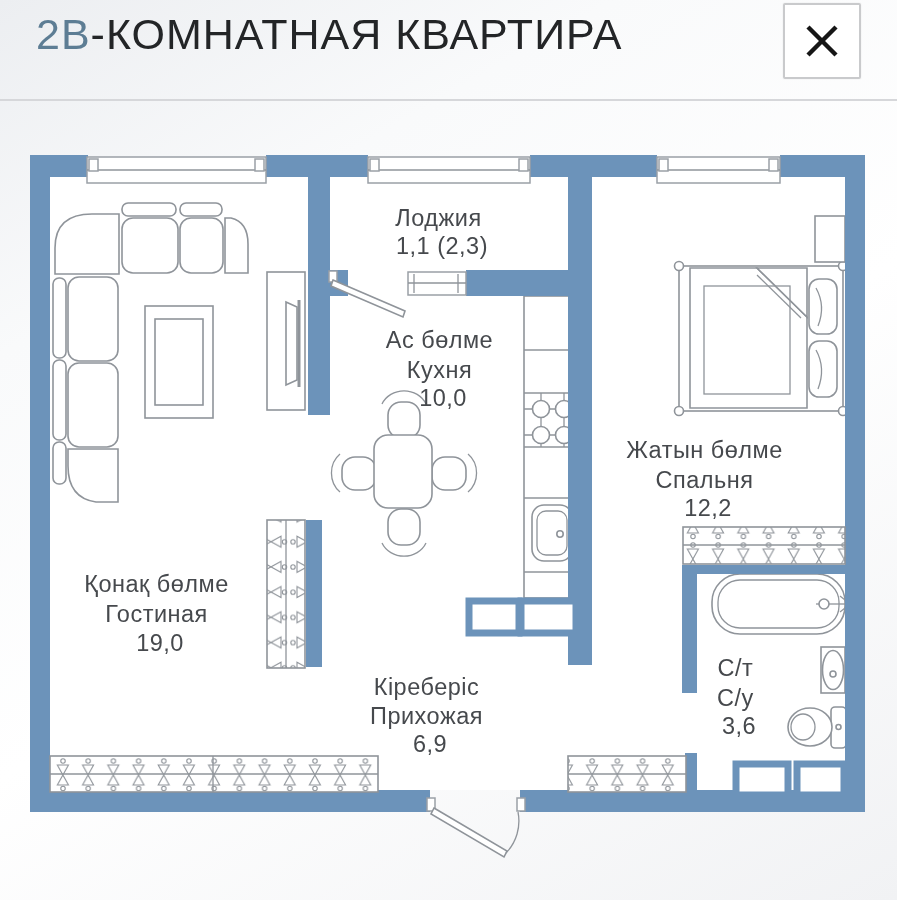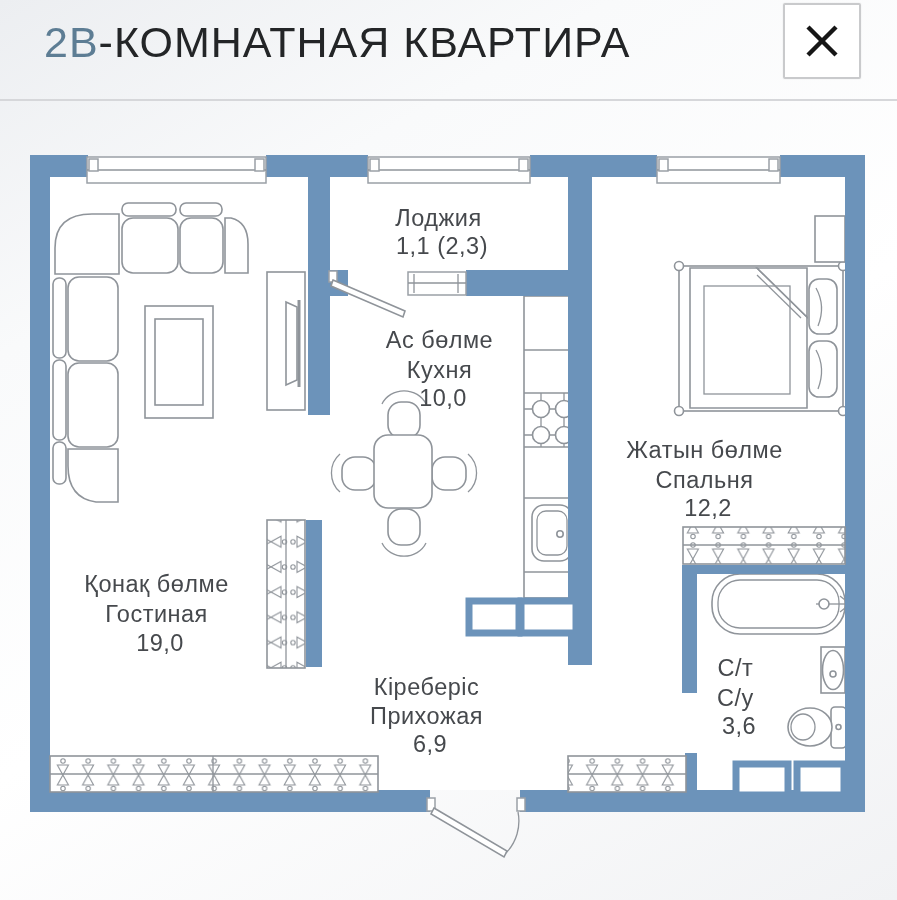--- a/index.html
+++ b/index.html
@@ -2,21 +2,21 @@
 <html><head>
 <meta charset="utf-8">
 <style>
   html,body{margin:0;padding:0;}
   .stage{
     position:relative;width:897px;height:900px;overflow:hidden;
     background:linear-gradient(150deg,#eceef1 0%,#f9fafb 25%,#ffffff 55%,#f1f2f4 100%);
     font-family:"Liberation Sans",sans-serif;
   }
   .hdr-title{
-    position:absolute;left:36px;top:10px;margin:8px;
+    position:absolute;left:36px;top:10px;margin:0;
     font-size:43px;font-weight:400;letter-spacing:1px;color:#232527;white-space:nowrap;
   }
   .hdr-title .prefix{color:#5d7d94;}
   .hdr-divider{position:absolute;left:0;right:0;top:99px;height:2px;background:#d6d7da;}
   .close-btn{
     position:absolute;left:783px;top:3px;width:78px;height:76px;
     background:#ffffff;border:2px solid #c9cacc;border-radius:2px;
     display:flex;align-items:center;justify-content:center;cursor:pointer;padding:0;
     box-shadow:0 0 0 1px rgba(0,0,0,0.02);
   }

